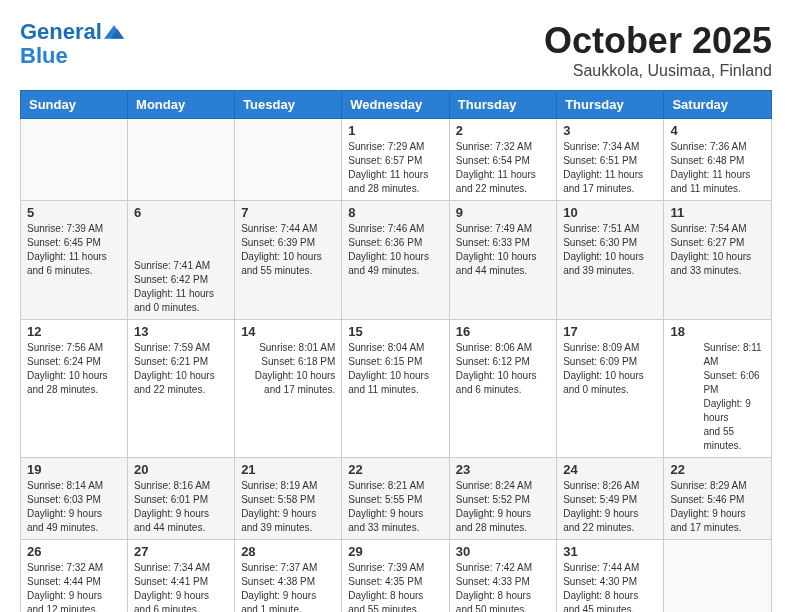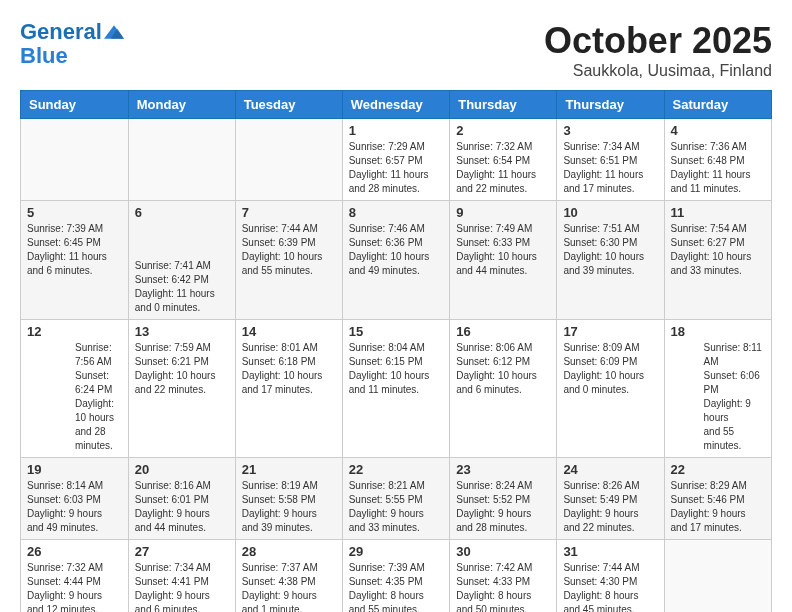--- a/index.html
+++ b/index.html
@@ -208,35 +208,35 @@
           <span class="day-num">11</span>
           <div class="day-info" style="white-space: pre-line;">Sunrise: 7:54 AM
 Sunset: 6:27 PM
 Daylight: 10 hours
 and 33 minutes.</div>
         </td>
       </tr>
       <tr>
         <td>
           <span class="day-num">12</span>
-          <div class="day-info" style="white-space: pre-line; margin-left: 48px;">Sunrise: 7:56 AM
+          <div class="day-info" style="white-space: pre-line;">Sunrise: 7:56 AM
 Sunset: 6:24 PM
 Daylight: 10 hours
 and 28 minutes.</div>
         </td>
         <td>
           <span class="day-num">13</span>
           <div class="day-info" style="white-space: pre-line;">Sunrise: 7:59 AM
 Sunset: 6:21 PM
 Daylight: 10 hours
 and 22 minutes.</div>
         </td>
         <td>
           <span class="day-num">14</span>
-          <div class="day-info" style="white-space: pre-line;">Sunrise: 8:01 AM
+          <div class="day-info" style="white-space: pre-line; text-align: right;">Sunrise: 8:01 AM
 Sunset: 6:18 PM
 Daylight: 10 hours
 and 17 minutes.</div>
         </td>
         <td>
           <span class="day-num">15</span>
           <div class="day-info" style="white-space: pre-line;">Sunrise: 8:04 AM
 Sunset: 6:15 PM
 Daylight: 10 hours
 and 11 minutes.</div>

